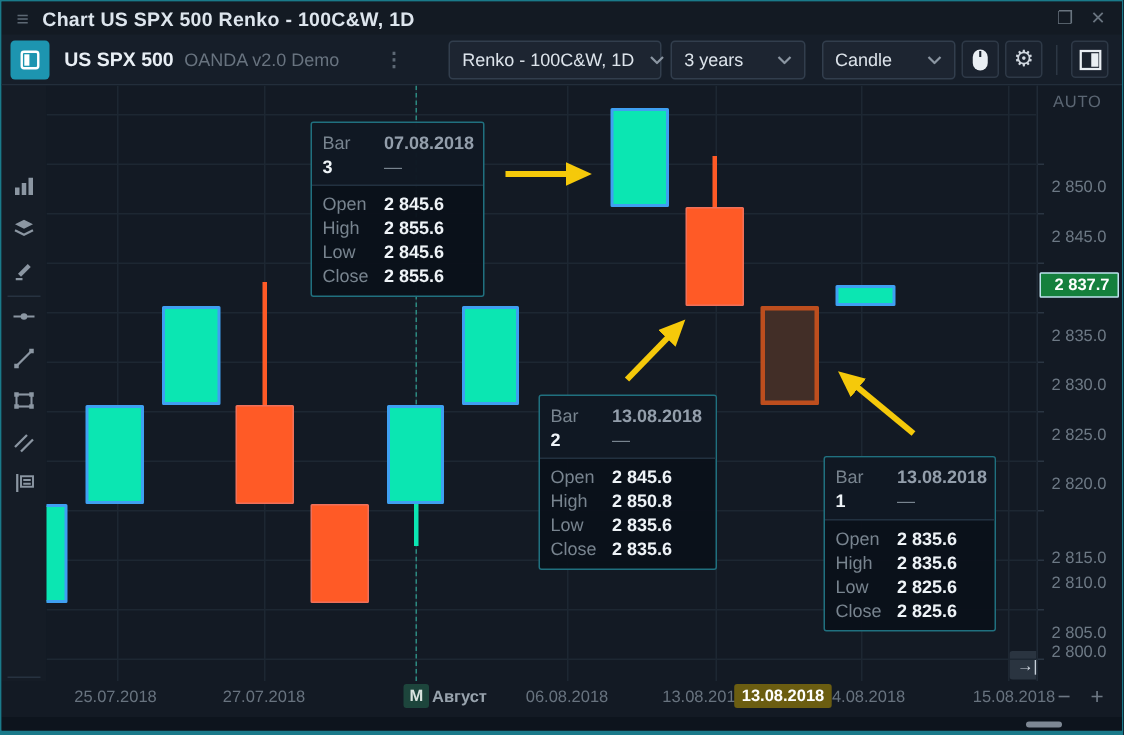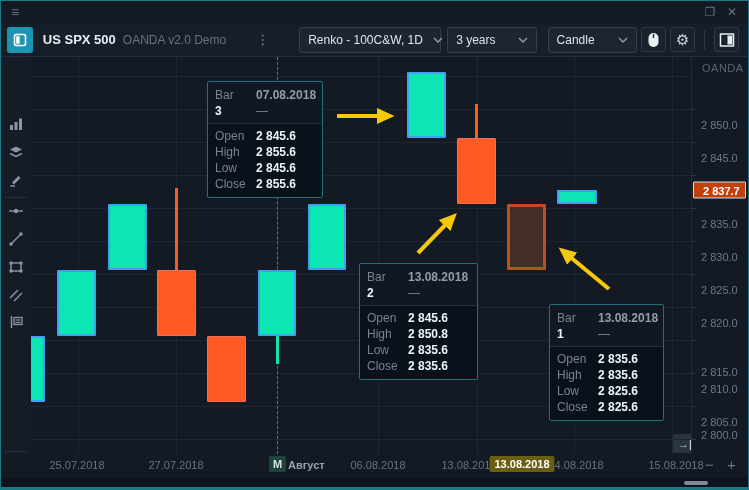--- a/index.html
+++ b/index.html
@@ -58,21 +58,21 @@
   .tt-date{color:#939eab;font-weight:bold;}
   .tt-num{width:41px;color:#eef3f7;font-weight:bold;flex:none;}
   .tt-dash{color:#78848f;}
   .tt-body{padding:4px 7px 5px 7px;}
   .tt-val{color:#eef3f7;font-weight:bold;}
   
   .price-axis{position:relative;flex:1;background:#131a24;border-left:1px solid #202a36;}
   .auto-label{position:absolute;left:10px;top:5px;color:#5b6673;font-size:11px;letter-spacing:.5px;}
   .pa-label{position:absolute;left:9px;color:#6d7985;font-size:11px;transform:translateY(-50%);white-space:nowrap;margin-top:16px;}
   .pa-tick{position:absolute;left:0;width:4px;height:1px;background:#2a3542;}
-  .price-tag{position:absolute;left:1px;right:2px;height:17px;background:#c2410c;
+  .price-tag{position:absolute;left:1px;right:2px;height:17px;background:#15803d;
     border:1px solid #bfe2ee;border-radius:1px;color:#ffffff;font-size:11px;font-weight:bold;
     display:flex;align-items:center;padding-left:9px;transform:translateY(-50%);z-index:3;white-space:nowrap;}
   
   .time-axis{position:relative;height:24px;background:#131a24;}
   .ta-label{position:absolute;top:5px;color:#68737f;font-size:11px;transform:translateX(-50%);white-space:nowrap;}
   .ta-label.hl{background:#6b5d11;color:#ffffff;font-weight:bold;padding:2px 5px;top:2px;
     border-radius:2px;z-index:2;}
   .month-badge{position:absolute;top:2px;background:#1d453c;color:#d9e4df;font-weight:bold;
     font-size:11px;padding:2px 4px;border-radius:2px;}
   .month-name{position:absolute;top:5px;color:#98a3ad;font-size:11px;font-weight:bold;white-space:nowrap;}
@@ -82,20 +82,21 @@
   .bottom-strip{position:relative;height:10px;background:#0d141d;}
   .scroll-thumb{position:absolute;left:683px;top:3px;width:24px;height:4px;border-radius:2px;background:#7e8894;}
 </style>
 </head>
 <body>
 
 <div class="window">
 
   <div class="titlebar">
     <span class="menu-glyph">≡</span>
+    <span class="title">Chart US SPX 500 Renko - 100C&amp;W, 1D</span>
     <span class="win-btns">
       <span class="win-btn">❐</span>
       <span class="win-btn">✕</span>
     </span>
   </div>
 
   <div class="toolbar">
     <button class="tb-accent">
       <svg width="16" height="16" viewBox="0 0 16 16">
         <rect x="2.5" y="2.5" width="11" height="11" rx="1.5" fill="none" stroke="#ffffff" stroke-width="1.6"></rect>
@@ -328,21 +329,21 @@
               <div class="tt-val">2 825.6</div>
             </div>
             <div class="tt-row">
               <div class="tt-lab">Close</div>
               <div class="tt-val">2 825.6</div>
             </div>
           </div>
         </div>
       </div>
     <div class="price-axis" id="price-axis">
-      <span class="auto-label">OANDA</span>
+      <span class="auto-label">AUTO</span>
     <div class="pa-tick" style="top: 52px;"></div>
         <div class="pa-label" style="top: 52px;">2 850.0</div>
         <div class="pa-tick" style="top: 85px;"></div>
         <div class="pa-label" style="top: 85px;">2 845.0</div>
         <div class="pa-tick" style="top: 118px;"></div>
         <div class="pa-label" style="top: 118px;">2 840.0</div>
         <div class="pa-tick" style="top: 151px;"></div>
         <div class="pa-label" style="top: 151px;">2 835.0</div>
         <div class="pa-tick" style="top: 184px;"></div>
         <div class="pa-label" style="top: 184px;">2 830.0</div>

